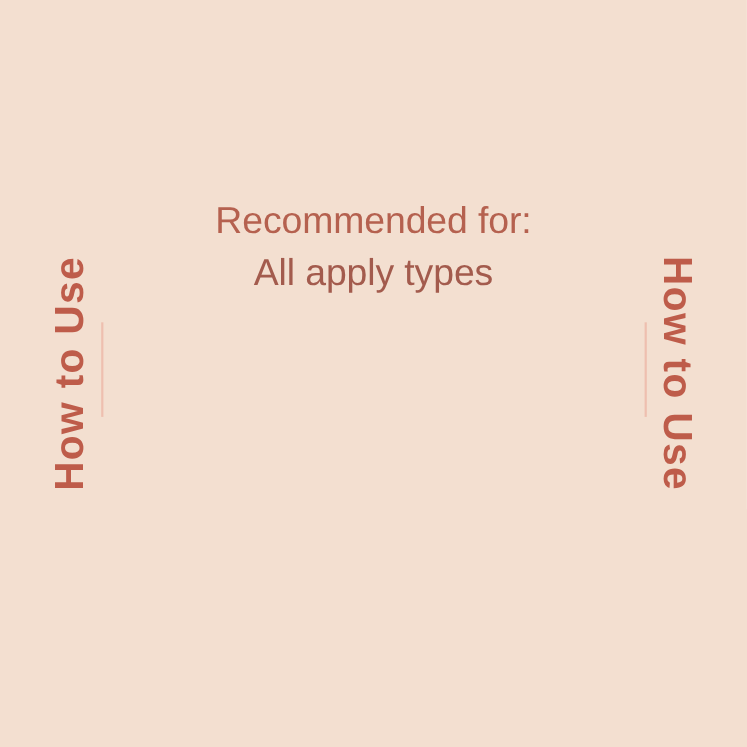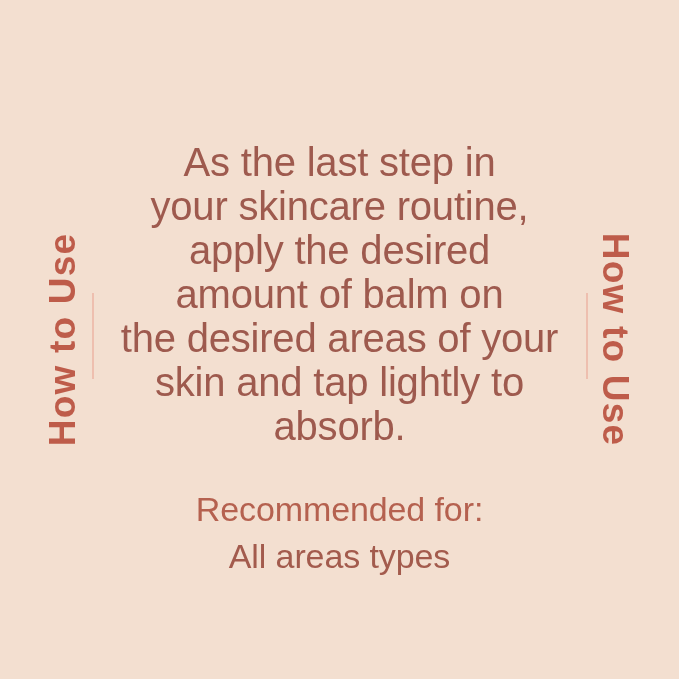--- a/index.html
+++ b/index.html
@@ -118,27 +118,20 @@
 
   <div class="rule left"></div>
 
   <div class="side-label right">
     <span class="vtext">How to Use</span>
   </div>
 
   <div class="rule right"></div>
 
   <div class="content">
-    <p class="instructions">As the last step in
-your skincare routine,
-apply the desired
-amount of balm on
-the desired areas of your
-skin and tap lightly to
-absorb.</p>
 
     <div class="recommended-block">
       <p class="recommended-label">Recommended for:</p>
-      <p class="recommended-value">All areas types</p>
+      <p class="recommended-value">All apply types</p>
     </div>
   </div>
 
 </div>
 
 </body></html>

